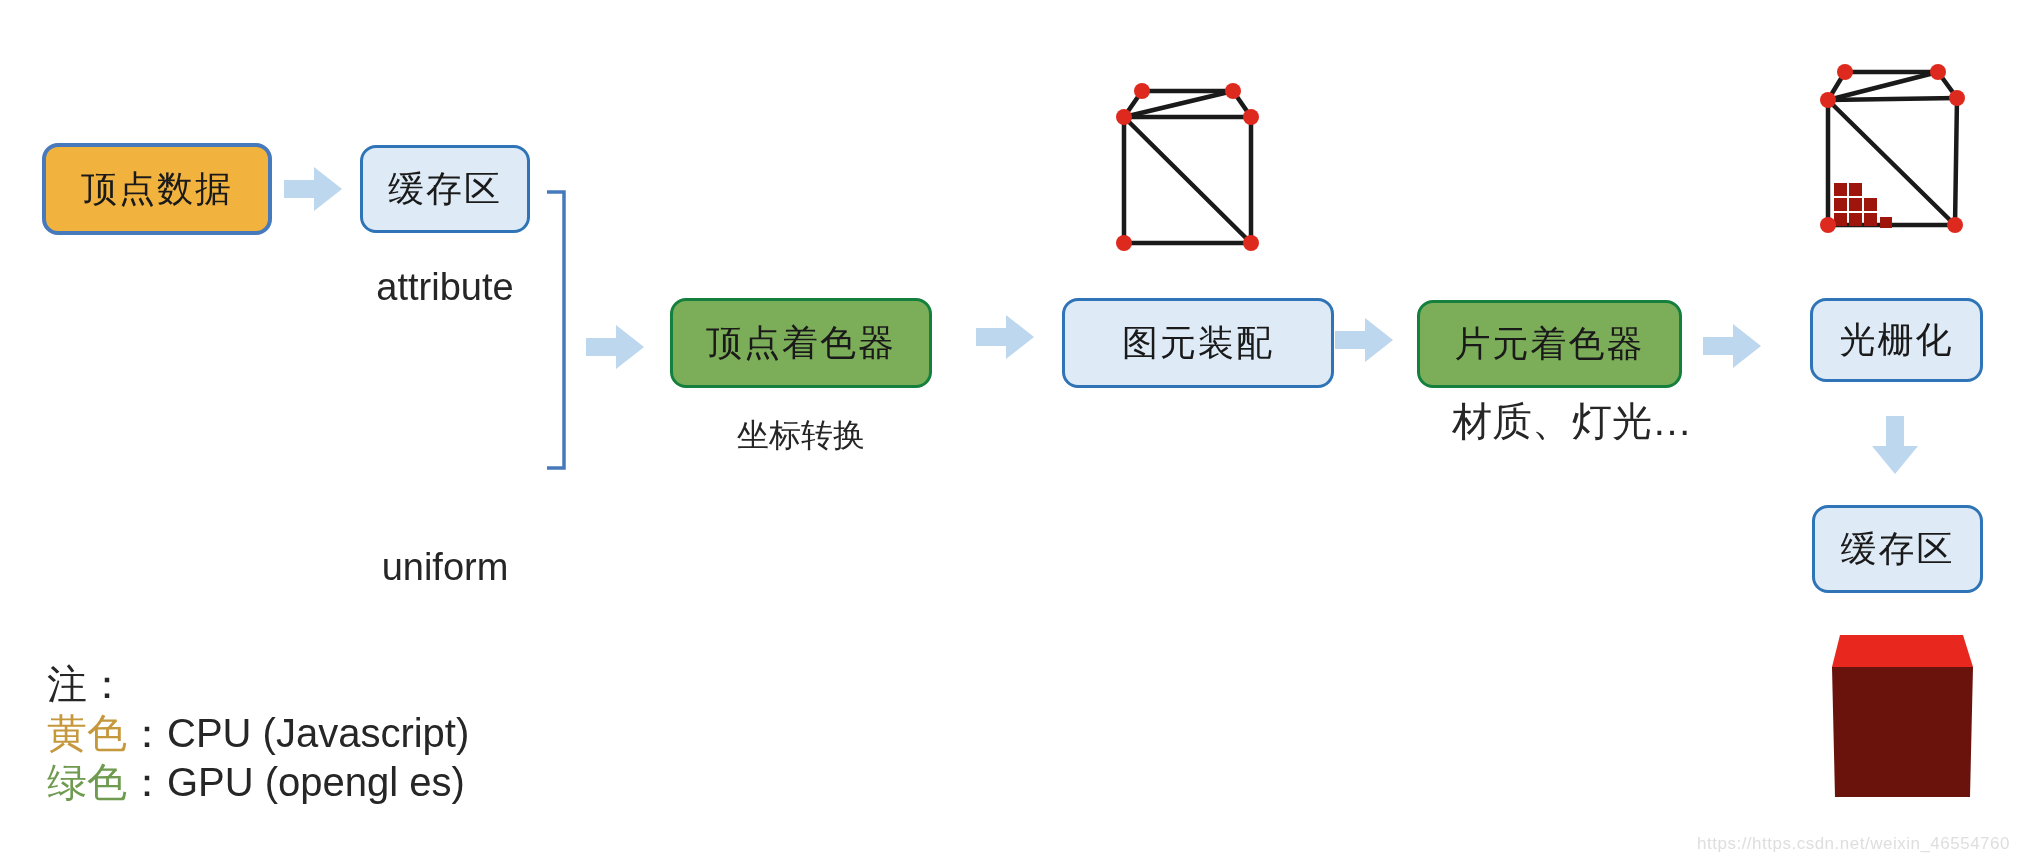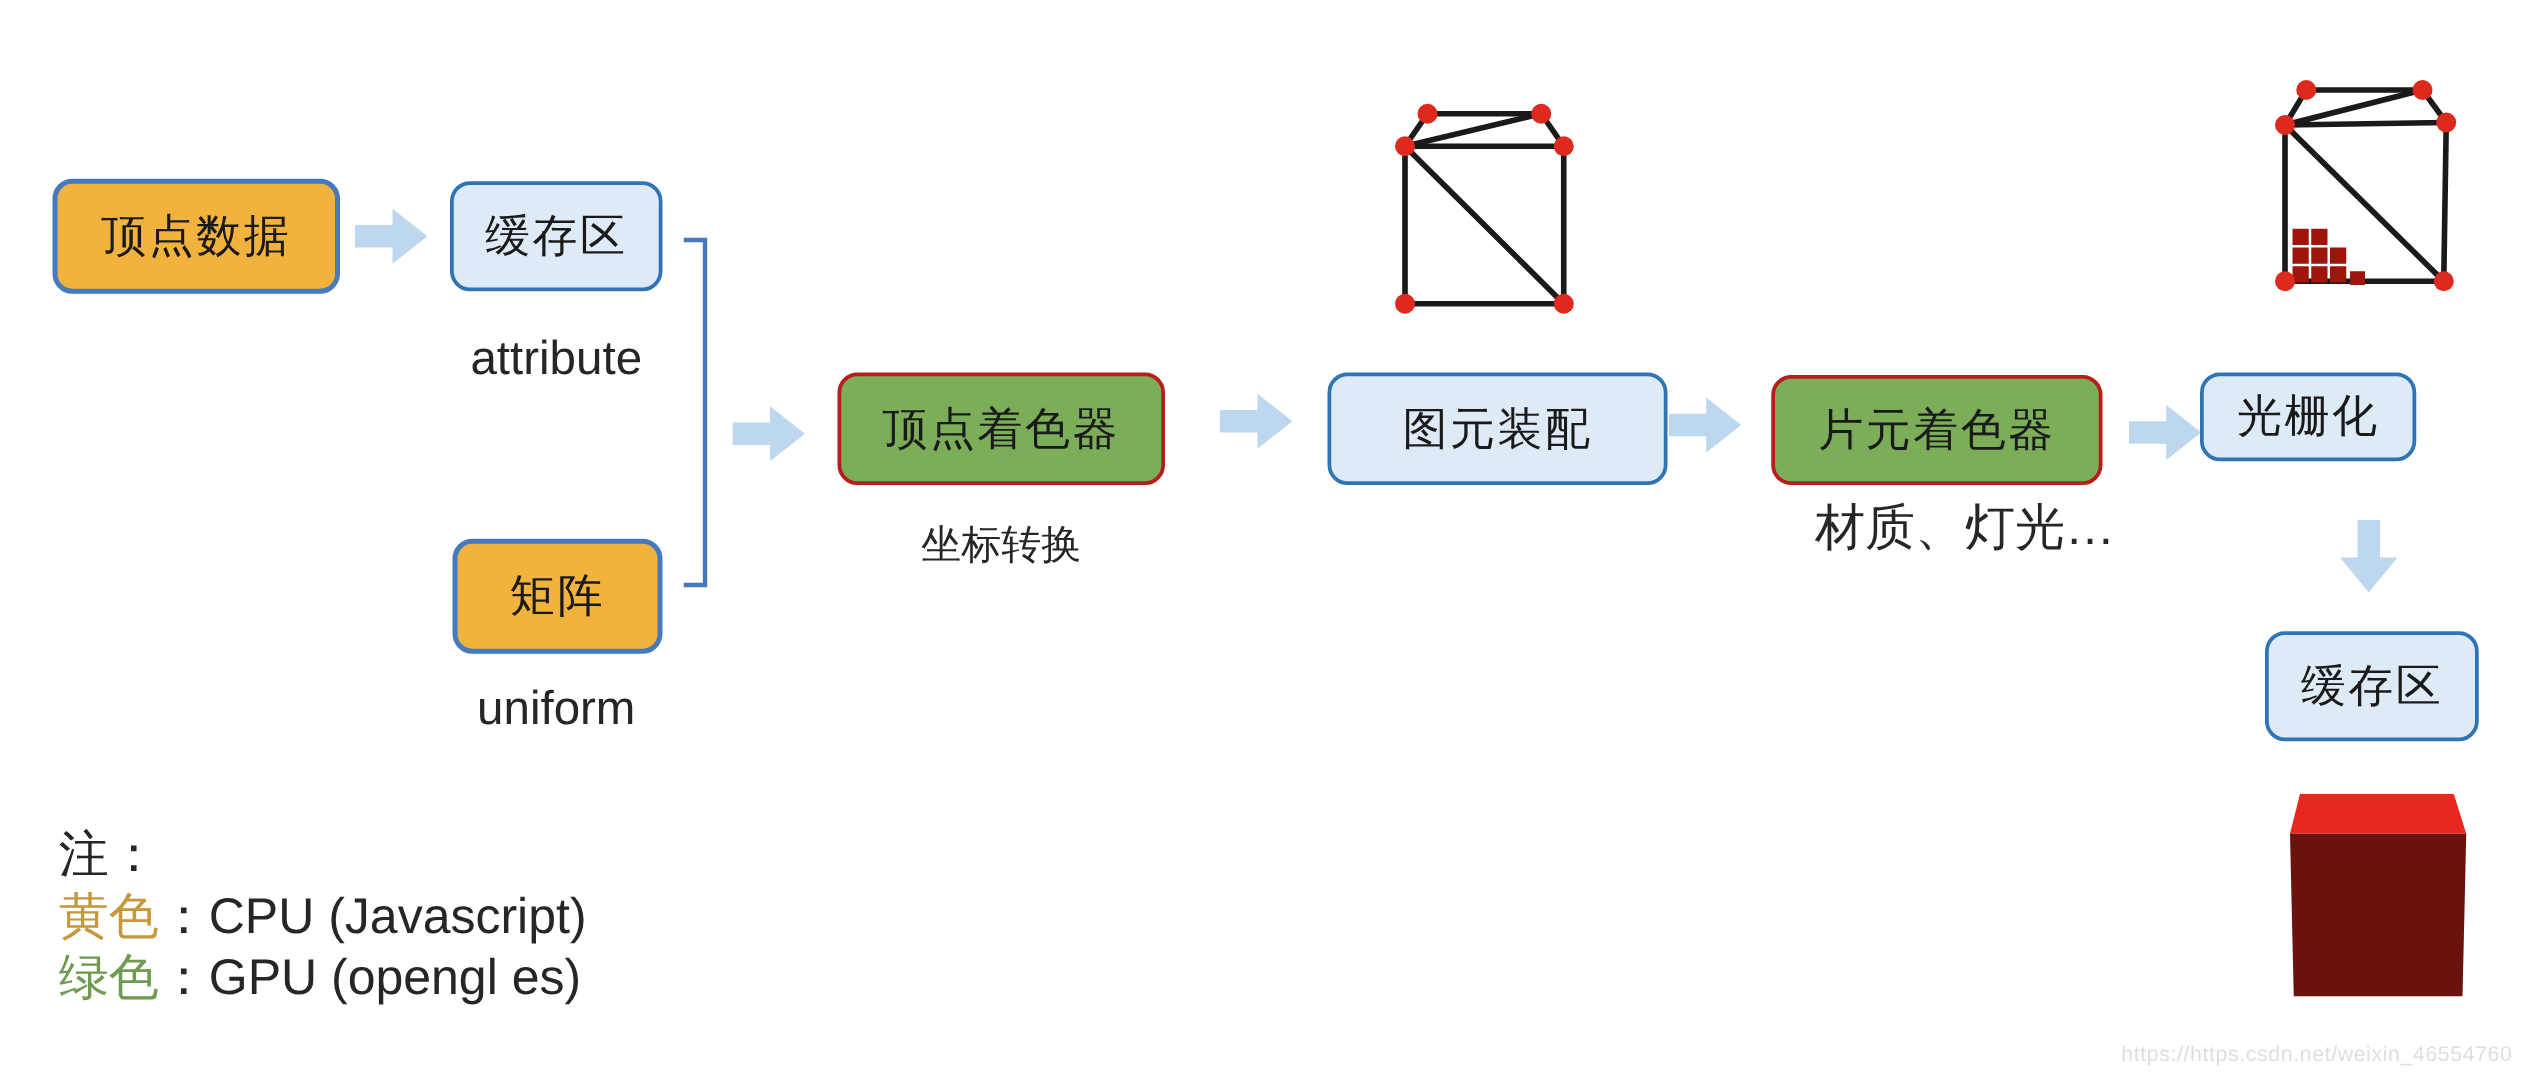--- a/index.html
+++ b/index.html
@@ -30,21 +30,21 @@
   .box.yellow {
     background: #F2B33E;
     border: 4px solid #4779BD;
   }
   .box.blue {
     background: #DEEBF7;
     border: 3px solid #2E74B6;
   }
   .box.green {
     background: #7CAD58;
-    border: 3px solid #b91c1c;
+    border: 3px solid #15803d;
     align-items: center;
   }
   .sublabel {
     position: absolute;
     font-size: 38px;
     color: #262626;
     text-align: center;
     white-space: nowrap;
   }
   .svg-abs { position: absolute; display: block; }
@@ -81,23 +81,20 @@
 
   <svg class="svg-abs" style="left:284px; top:167px;" width="58" height="44">
     <polygon points="0,13 30,13 30,0 58,22 30,44 30,31 0,31" fill="#BDD7EE"></polygon>
   </svg>
 
   <div class="box blue" style="left:360px; top:145px; width:170px; height:88px;">
     <span>缓存区</span>
   </div>
   <div class="sublabel" style="left:335px; top:266px; width:220px;">attribute</div>
 
-  <div class="box yellow" style="left:362px; top:431px; width:168px; height:92px;">
-    <span>矩阵</span>
-  </div>
   <div class="sublabel" style="left:335px; top:546px; width:220px;">uniform</div>
 
   <svg class="svg-abs" style="left:545px; top:188px;" width="24" height="284">
     <polyline points="2,4 19,4 19,280 2,280" fill="none" stroke="#4779BD" stroke-width="3.5"></polyline>
   </svg>
 
   <svg class="svg-abs" style="left:586px; top:325px;" width="58" height="44">
     <polygon points="0,13 30,13 30,0 58,22 30,44 30,31 0,31" fill="#BDD7EE"></polygon>
   </svg>
 
@@ -175,21 +172,21 @@
     <g fill="#DE2A1E">
       <circle cx="33" cy="17" r="8"></circle>
       <circle cx="126" cy="17" r="8"></circle>
       <circle cx="16" cy="45" r="8"></circle>
       <circle cx="145" cy="43" r="8"></circle>
       <circle cx="16" cy="170" r="8"></circle>
       <circle cx="143" cy="170" r="8"></circle>
     </g>
   </svg>
 
-  <div class="box blue" style="left:1760px; top:298px; width:173px; height:71px;">
+  <div class="box blue" style="left:1810px; top:298px; width:173px; height:84px;">
     <span>光栅化</span>
   </div>
 
   <svg class="svg-abs" style="left:1872px; top:416px;" width="46" height="58">
     <polygon points="14,0 32,0 32,30 46,30 23,58 0,30 14,30" fill="#BDD7EE"></polygon>
   </svg>
 
   <div class="box blue" style="left:1812px; top:505px; width:171px; height:88px;">
     <span>缓存区</span>
   </div>

